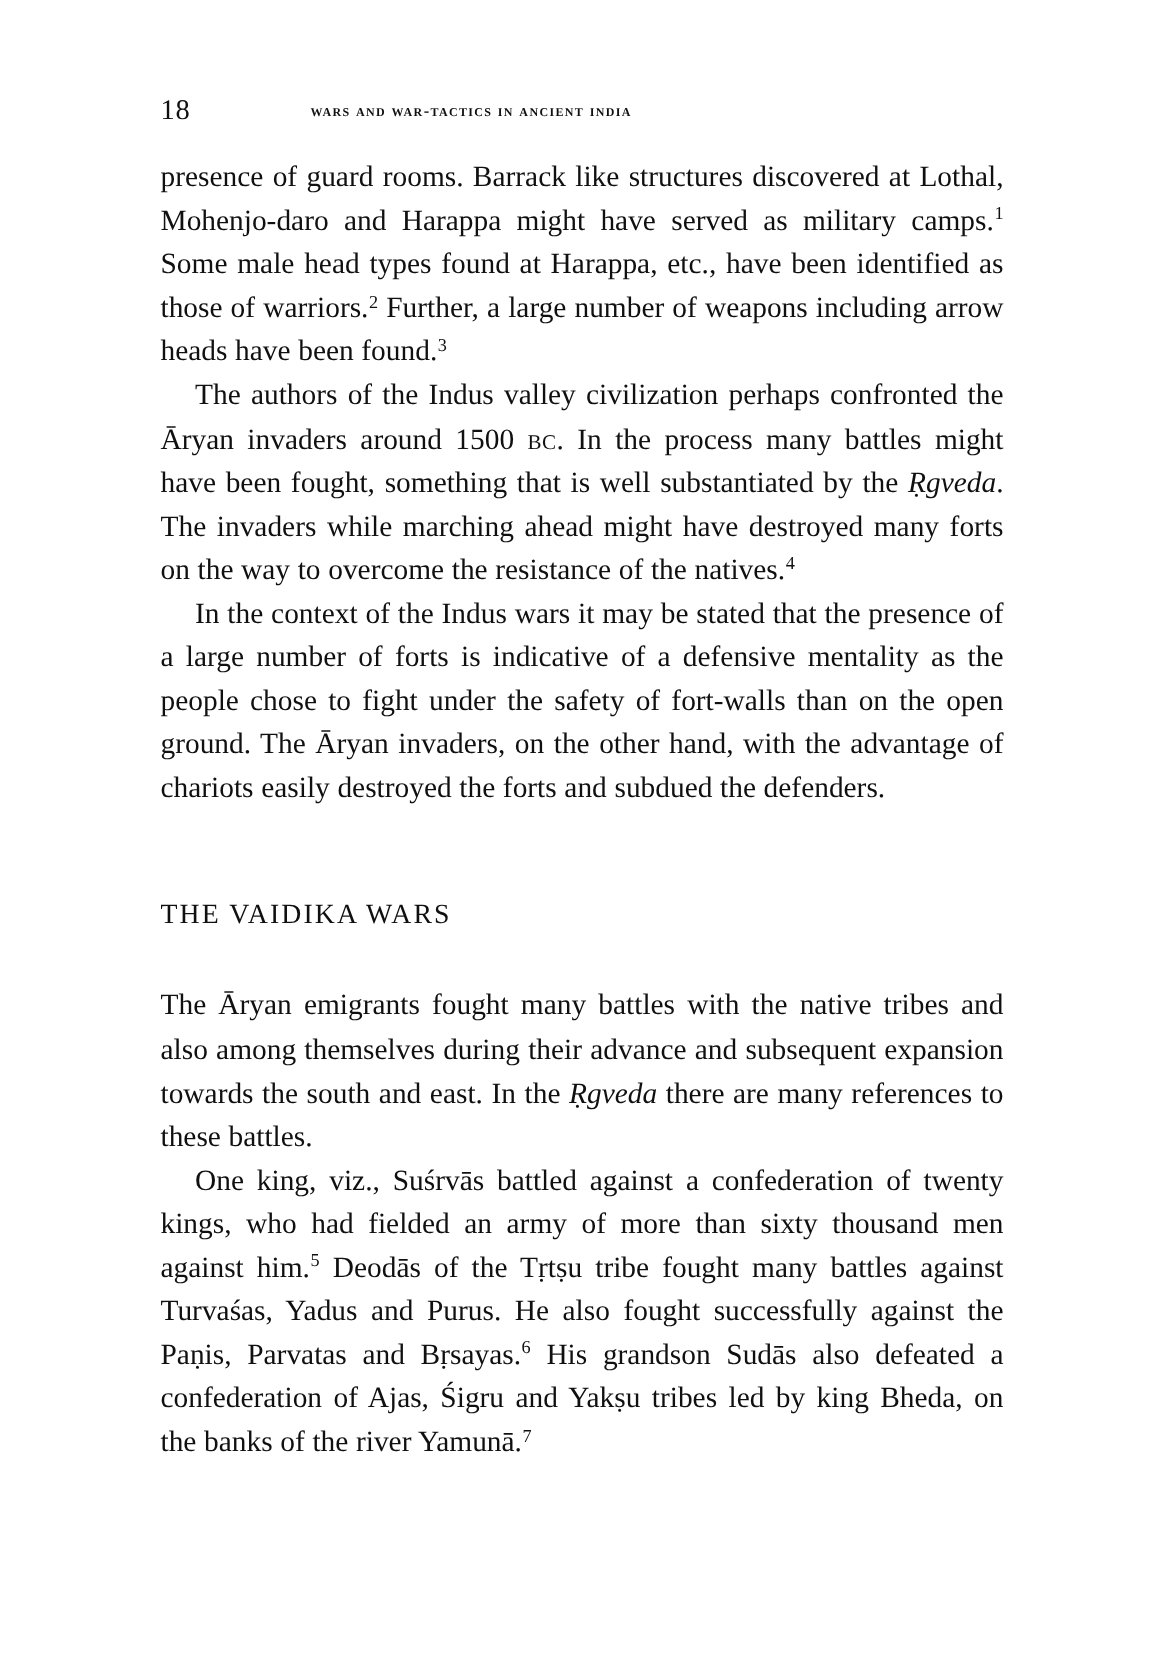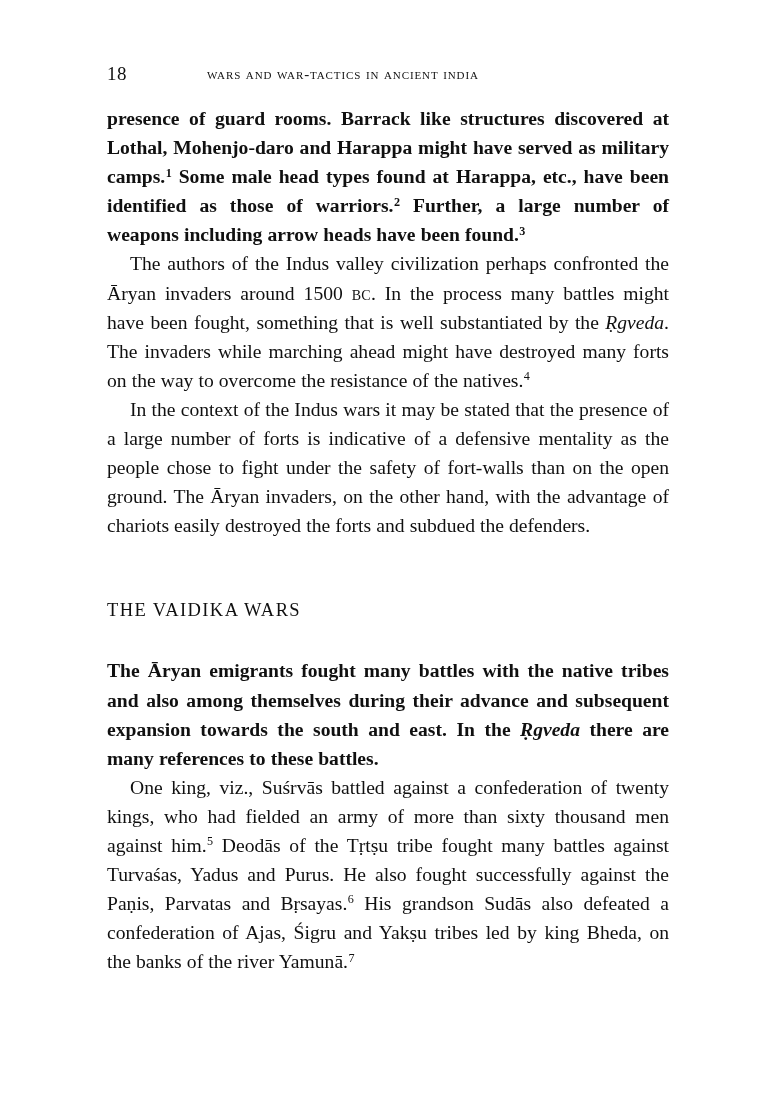--- a/index.html
+++ b/index.html
@@ -35,26 +35,27 @@
     align-items: flex-end;
   }
   .folio {
     font-size: 19px;
     line-height: 24px;
     letter-spacing: 0.5px;
     width: 100px;
     flex: 0 0 auto;
   }
   .head-title {
-    font-size: 15px;
+    font-size: 11px;
     line-height: 24px;
     letter-spacing: 0.9px;
     font-variant: small-caps;
     text-transform: lowercase;
     white-space: nowrap;
+    font-weight: bold;
   }
 
   
   .textblock {
     position: absolute;
     left: 107px;
     top: 104px;
     width: 562px;
   }
 
@@ -65,21 +66,20 @@
     text-align: justify;
     text-justify: inter-word;
     hyphens: none;
     word-spacing: 0.2px;
   }
   p.indent {
     text-indent: 23px;
   }
   p.noindent {
     text-indent: 0;
-    font-weight: bold;
   }
 
   
   .section-heading {
     margin: 0;
     font-size: 18.5px;
     line-height: 29px;
     font-weight: normal;
     letter-spacing: 1.4px;
     padding-top: 56px;

